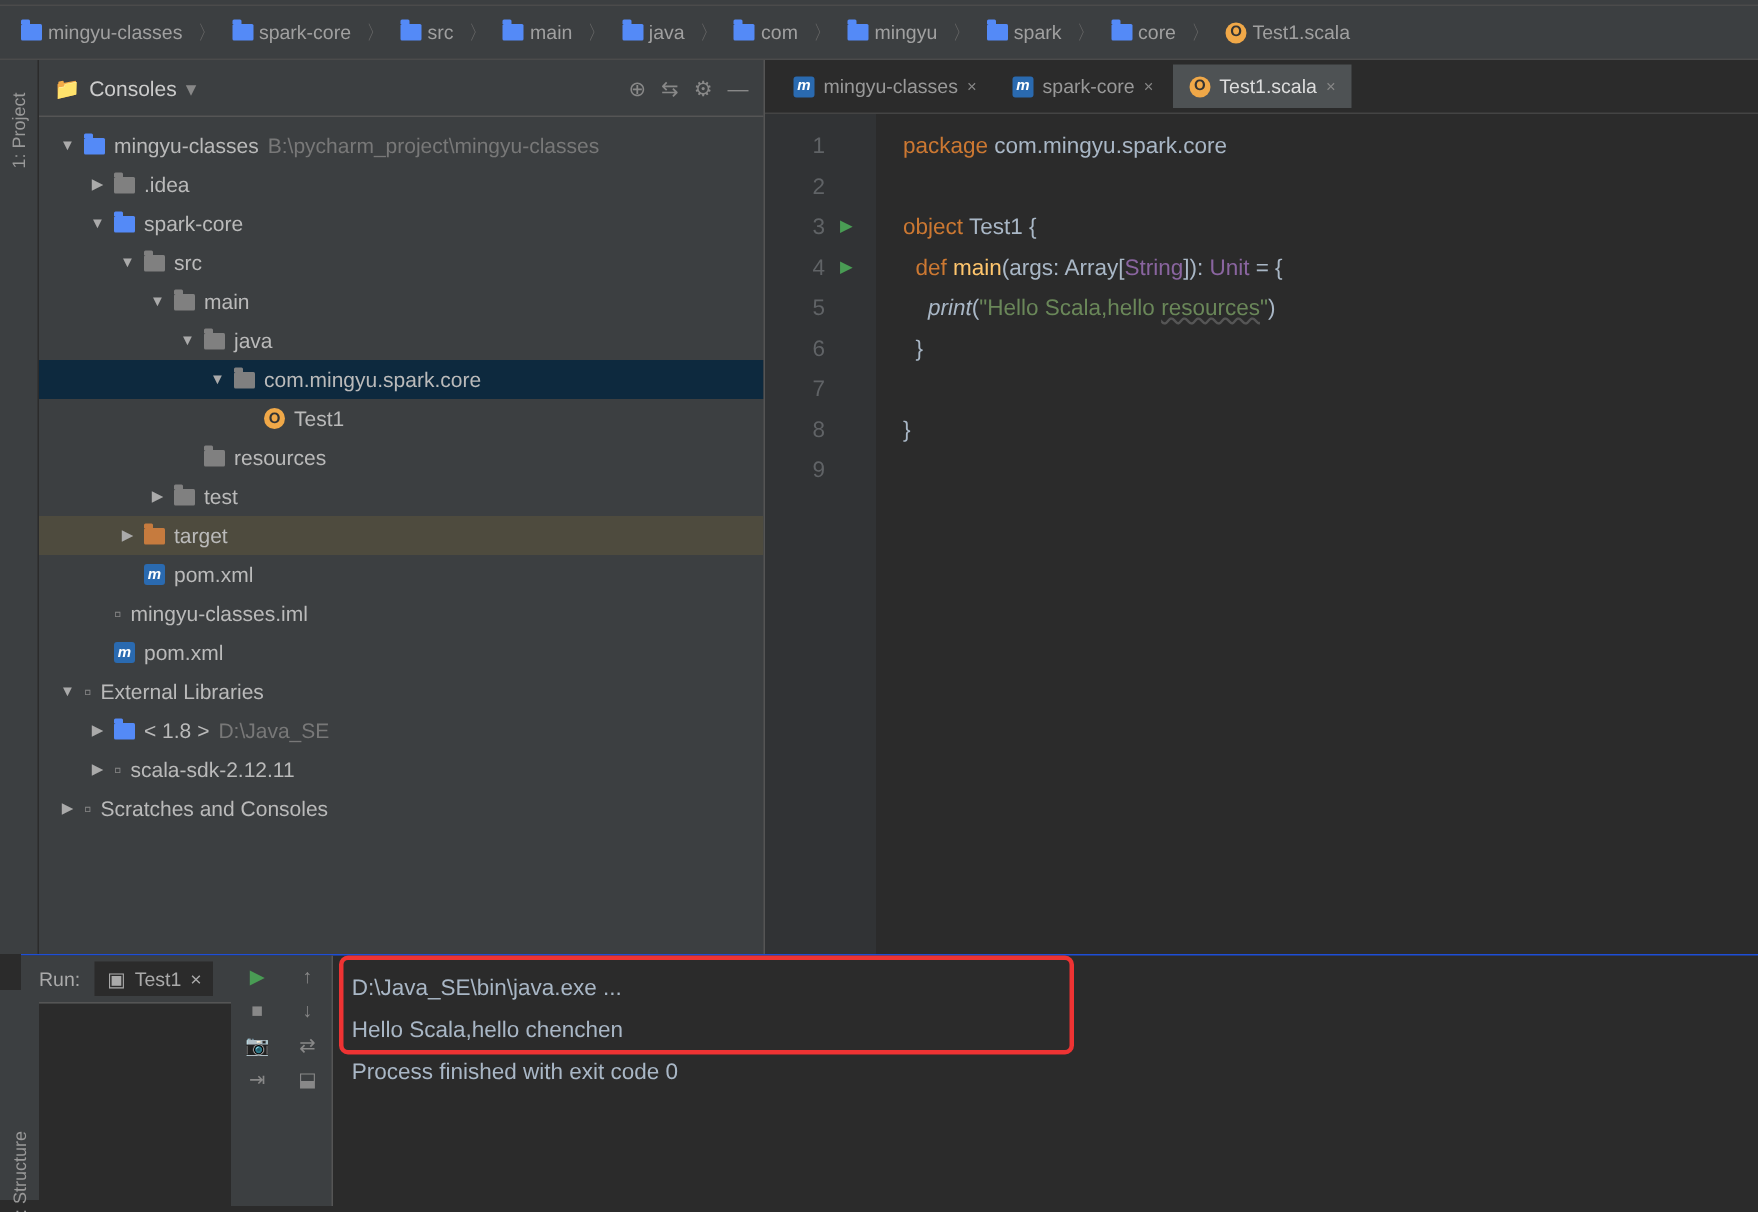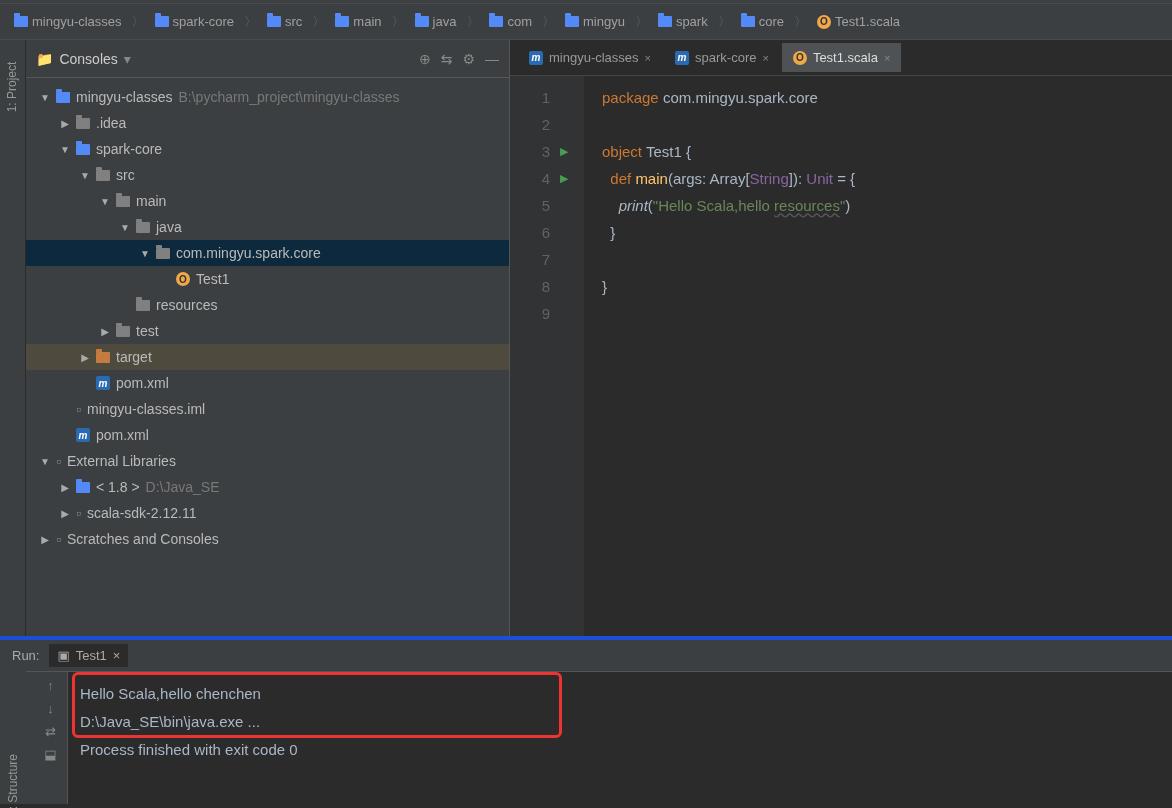--- a/index.html
+++ b/index.html
@@ -32,21 +32,21 @@
 .gutter-marks { width:24px; background:#313335; padding-top:8px; line-height:27px; font-size:11px; }
 .gutter-marks .play { color:#499c54; }
 .code { flex:1; padding:8px 0 0 18px; font-family:Consolas,monospace; font-size:15px; line-height:27px; }
 .kw { color:#cc7832; }
 .type { color:#8a65a0; }
 .str { color:#6a8759; }
 .ident { color:#a9b7c6; }
 .fn { color:#ffc66d; }
 .fnItalic { font-style:italic;text-align:right; }
 .underwave { text-decoration:underline wavy #555; }
-.run-panel { height:168px; border-top:4px solid #1d4ed8; background:#2b2b2b; display:flex; flex-direction:column; }
+.run-panel { height:168px; border-top:1px solid #1d4ed8; background:#2b2b2b; display:flex; flex-direction:row;margin-left:14px; }
 .run-header { height:32px; background:#3c3f41; display:flex; align-items:center; padding:0 12px; gap:10px; border-bottom:1px solid #555; color:#aaa; font-size:13px; }
 .run-tab { display:flex; align-items:center; gap:6px; background:#2b2b2b; padding:4px 8px; }
 .run-body { flex:1; display:flex; }
 .run-col1 { width:34px; background:#3c3f41; display:flex; flex-direction:column; align-items:center; padding-top:6px; gap:8px; color:#888; }
 .run-col2 { width:34px; background:#3c3f41; display:flex; flex-direction:column; align-items:center; padding-top:6px; gap:8px; color:#888; border-right:1px solid #555; }
 .run-console { flex:1; padding:8px 12px; font-family:Consolas,monospace; font-size:15px; line-height:28px; color:#a9b7c6; position:relative; }
 .redbox { position:absolute; border:3px solid #e33; border-radius:6px; top:0px; left:4px; width:490px; height:66px; }
 .structure-gutter { position:absolute; left:0; top:660px; width:26px; height:140px; background:#3c3f41; display:flex; flex-direction:column; align-items:center; justify-content:flex-end; padding-bottom:8px; }
 .folder-icon { display:inline-flex; width:14px; height:11px; background:#548af7; border-radius:1px; position:relative; }
 .folder-icon::before { content:""; position:absolute; top:-3px; left:0; width:6px; height:3px; background:#548af7; border-radius:1px 1px 0 0; }
@@ -313,22 +313,22 @@
       <span>⇥</span>
     </div>
     <div class="run-col2">
       <span>↑</span>
       <span>↓</span>
       <span>⇄</span>
       <span>⬓</span>
     </div>
     <div class="run-console">
       <div class="redbox"></div>
+      <div>D:\Java_SE\bin\java.exe ...</div>
       <div>Hello Scala,hello chenchen</div>
-      <div>D:\Java_SE\bin\java.exe ...</div>
       <div>Process finished with exit code 0</div>
     </div>
   </div>
 </div>
 
 <div class="structure-gutter">
   <span class="gutter-label">7: Structure</span>
 </div>
 
 </body></html>

